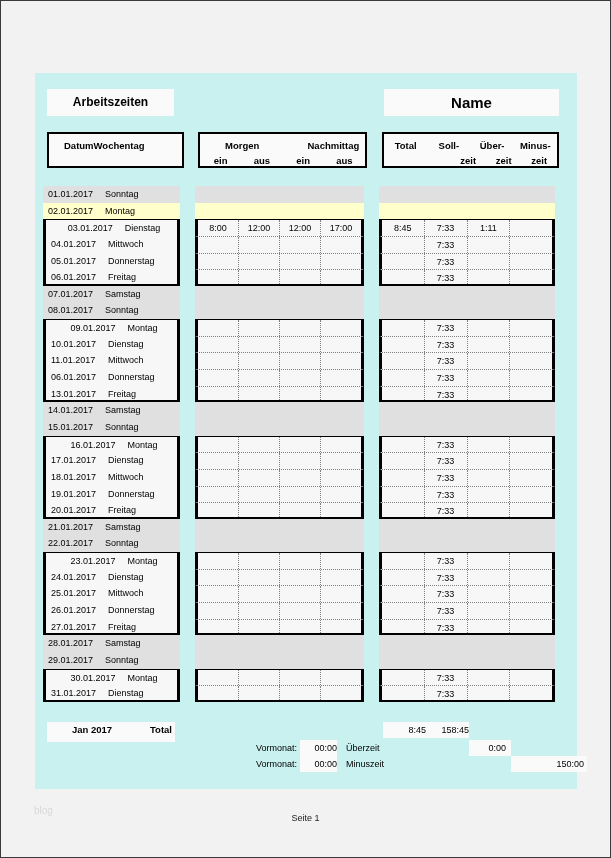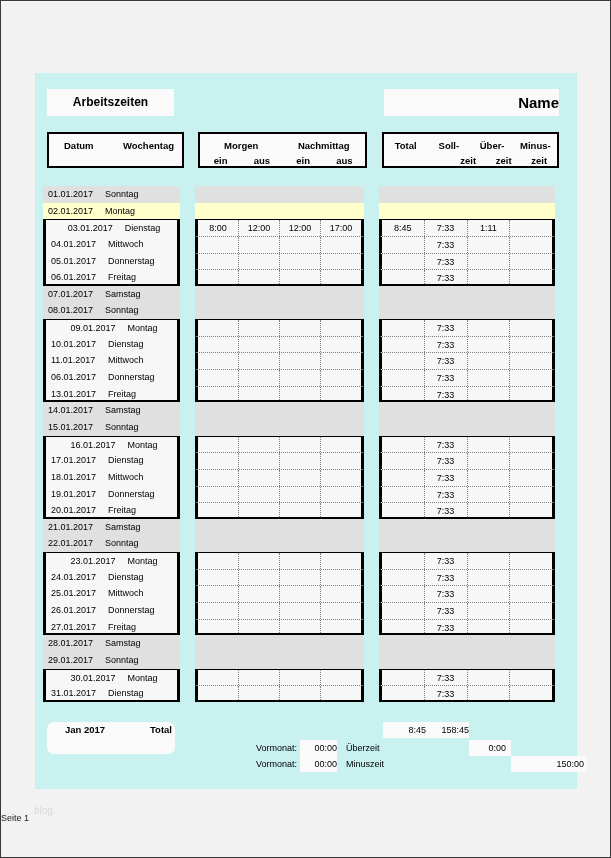--- a/index.html
+++ b/index.html
@@ -12,60 +12,60 @@
   #page{
     position:relative;width:611px;height:858px;
     background:var(--page-bg);border:1px solid #3a3a3a;
     font-family:"Liberation Sans","DejaVu Sans",sans-serif;color:#000;
     overflow:hidden;
   }
   .abs{position:absolute;}
   #sheet{left:34px;top:72px;width:542px;height:716px;background:var(--sheet-bg);}
   .tbox{background:var(--box-bg);text-align:center;font-weight:bold;}
   #title-box{left:46px;top:88px;width:127px;height:27px;font-size:12px;line-height:27px;}
-  #name-box{left:383px;top:88px;width:175px;height:27px;font-size:15px;line-height:27px;text-align:right;}
+  #name-box{left:383px;top:88px;width:175px;height:27px;font-size:15px;line-height:27px;}
   .hbox{background:var(--box-bg);border:2px solid var(--line);font-weight:bold;font-size:9.5px;}
-  #hdr-left{left:46px;top:131px;width:137px;height:36px;display:flex;justify-content:space-between;padding:6px 8px 0 15px;}
+  #hdr-left{left:46px;top:131px;width:137px;height:36px;display:flex;justify-content:flex-start;padding:6px 8px 0 15px;}
   #hdr-mid{left:197px;top:131px;width:169px;height:36px;}
   #hdr-right{left:381px;top:131px;width:177px;height:36px;}
   .hrow{display:flex;height:15px;line-height:15px;}
-  .hrow .h2{flex:1;text-align:center;}
+  .hrow .h2{flex:1;text-align:left;margin-left:25px;}
   .hrow .h4{width:25%;text-align:center;}
   #rows-area{left:42px;top:185px;width:580px;}
   .row{display:flex;height:16.65px;font-size:9px;line-height:16px;}
   .cleft{width:137px;display:flex;}
   .g1{width:15px;} .g2{width:15px;}
   .cmid{width:169px;display:flex;}
   .cright{width:176px;display:flex;}
   .weekend .cell{background:var(--weekend-bg);}
   .holiday .cell{background:var(--holiday-bg);}
   .workday .cell{background:var(--workday-bg);border-left:3px solid var(--line);border-right:3px solid var(--line);}
   .gfirst .cell{border-top:1px solid var(--line);justify-content:center;}
   .glast .cell{border-bottom:2px solid var(--line);}
   .workday:not(.gfirst) .cmid,.workday:not(.gfirst) .cright{border-top:1px dotted var(--dot);}
   .date{padding-left:5px;width:62px;}
   .col{flex:1;text-align:center;}
   .workday .cmid .col + .col,.workday .cright .col + .col{border-left:1px dotted var(--dot);}
   .strip{background:var(--box-bg);font-size:9.5px;line-height:16px;}
-  #month-strip{left:46px;top:721px;width:128px;height:32px;display:flex;justify-content:space-between;font-weight:bold;padding:0 3px 0 18px;border-radius:7px;}
+  #month-strip{left:46px;top:721px;width:128px;height:20px;display:flex;justify-content:space-between;font-weight:bold;padding:0 3px 0 25px;}
   #totals-strip{left:382px;top:721px;width:86px;height:16px;display:flex;font-size:9px;}
   #totals-strip .tc1{width:45px;text-align:right;padding-right:2px;}
   #totals-strip .tc2{width:41px;text-align:right;padding-right:0;}
   .lbl{font-size:9px;line-height:15px;}
   .vlab{left:236px;width:60px;text-align:right;}
   .vbox{background:var(--box-bg);font-size:9px;line-height:16px;text-align:right;}
   #vormonat-box1,#vormonat-box2{left:299px;width:37px;height:16px;}
   #vormonat-box1{top:739px;} #vormonat-box2{top:755px;}
   #vormonat-label1{top:740px;} #vormonat-label2{top:756px;}
   #ueberzeit-label{left:345px;top:740px;width:80px;}
   #minuszeit-label{left:345px;top:756px;width:80px;}
   #ueberzeit-box{left:468px;top:739px;width:42px;height:16px;padding-right:5px;}
   #minuszeit-box{left:510px;top:755px;width:76px;height:16px;padding-right:3px;}
   #watermark{left:33px;top:804px;color:#d9d9d9;font-size:10px;}
-  #footer{left:0;top:812px;width:100%;text-align:left;font-size:9px;color:#222;}
+  #footer{left:0;top:812px;width:100%;text-align:center;font-size:9px;color:#222;}
 </style>
 </head>
 <body>
 
 <div id="page">
   <div id="sheet" class="abs"></div>
 
   <div id="title-box" class="abs tbox">Arbeitszeiten</div>
   <div id="name-box" class="abs tbox">Name</div>
 

